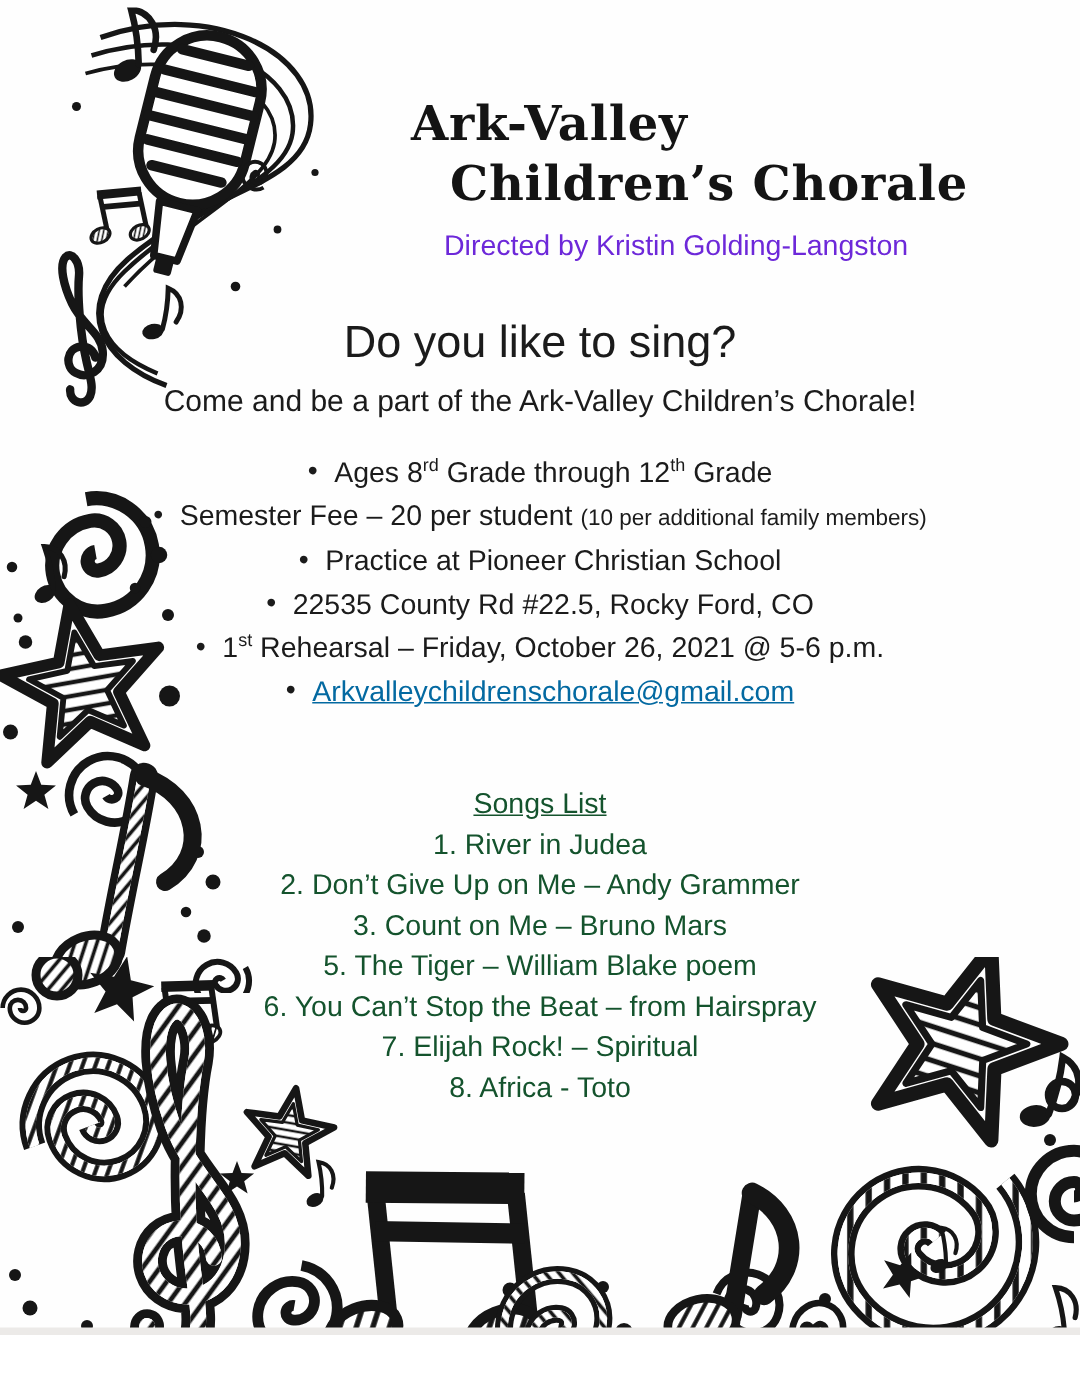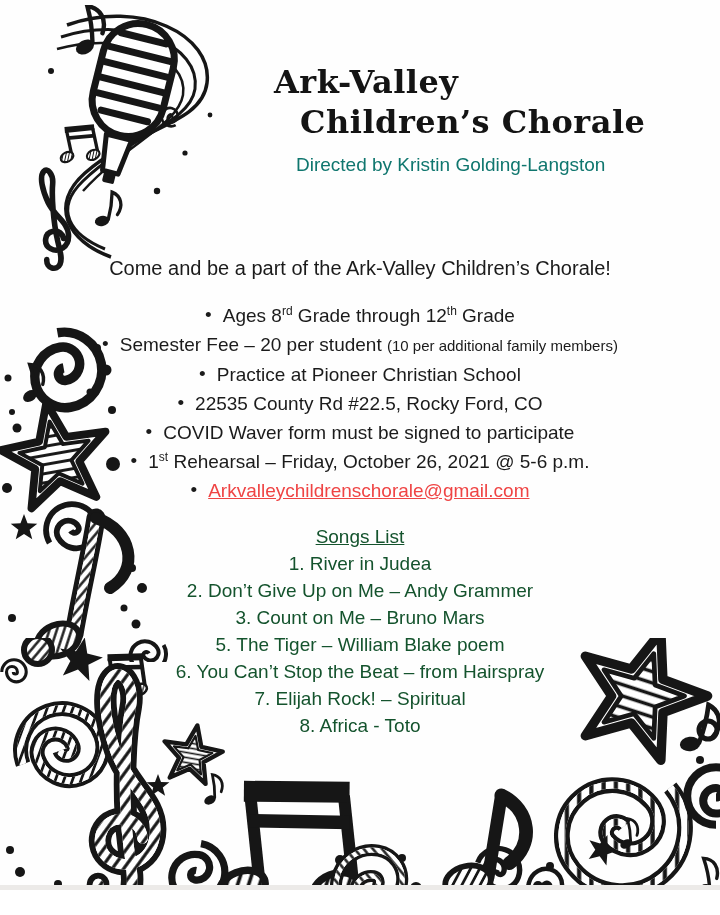--- a/index.html
+++ b/index.html
@@ -16,38 +16,38 @@
 
   .title-block{
     position:absolute;left:274px;top:62px;
     font-family:"DejaVu Serif","Liberation Serif",serif;
     font-weight:bold;font-size:32px;line-height:40px;color:#141414;
     letter-spacing:0.5px;white-space:nowrap;
   }
   .title-line2{padding-left:26px;}
   .directed{
     font-family:"Liberation Sans",sans-serif;font-weight:normal;
-    font-size:19px;letter-spacing:0;padding-left:22px;margin-top:3px;color:#0f766e;
+    font-size:19px;letter-spacing:0;padding-left:22px;margin-top:3px;color:#6d28d9;
   }
   .headline{
     position:absolute;top:212px;left:0;width:720px;text-align:center;
     font-size:30px;color:#1b1b1b;
   }
   .subline{
     position:absolute;top:257px;left:0;width:720px;text-align:center;
     font-size:20px;color:#1b1b1b;
   }
   .details{
     position:absolute;top:301px;left:0;width:720px;text-align:center;
     font-size:19px;line-height:29px;color:#1b1b1b;white-space:nowrap;
   }
   .blt{display:inline-block;margin-right:11px;transform:translateY(-1px);}
   .details .note{font-size:15px;}
   sup{font-size:12px;line-height:0;vertical-align:super;}
-  .email{color:#ef4444;text-decoration:underline;cursor:pointer;}
+  .email{color:#0369a1;text-decoration:underline;cursor:pointer;}
   .songs{
     position:absolute;top:523px;left:0;width:720px;text-align:center;
     font-size:19px;line-height:27px;color:#14532d;white-space:nowrap;
   }
   .songs-title{text-decoration:underline;}
 </style>
 </head>
 <body>
 
 <svg width="0" height="0" style="position:absolute" aria-hidden="true">
@@ -217,28 +217,28 @@
   </svg>
 
   <div class="edge-strip"></div>
 
   <div class="title-block">
     <div class="title-line1">Ark-Valley</div>
     <div class="title-line2">Children’s Chorale</div>
     <div class="directed">Directed by Kristin Golding-Langston</div>
   </div>
 
+  <div class="headline">Do you like to sing?</div>
   <div class="subline">Come and be a part of the Ark-Valley Children’s Chorale!</div>
 
   <div class="details">
     <div><span class="blt">•</span><span>Ages 8</span><sup>rd</sup><span> Grade through 12</span><sup>th</sup><span> Grade</span></div>
     <div><span class="blt">•</span><span>Semester Fee – 20 per student </span><span class="note">(10 per additional family members)</span></div>
     <div><span class="blt">•</span><span>Practice at Pioneer Christian School</span></div>
     <div><span class="blt">•</span><span>22535 County Rd #22.5, Rocky Ford, CO</span></div>
-    <div><span class="blt">•</span><span>COVID Waver form must be signed to participate</span></div>
     <div><span class="blt">•</span><span>1</span><sup>st</sup><span> Rehearsal – Friday, October 26, 2021 @ 5-6 p.m.</span></div>
     <div><span class="blt">•</span><a class="email">Arkvalleychildrenschorale@gmail.com</a></div>
   </div>
 
   <div class="songs">
     <div class="songs-title">Songs List</div>
     <div>1. River in Judea</div>
     <div>2. Don’t Give Up on Me – Andy Grammer</div>
     <div>3. Count on Me – Bruno Mars</div>
     <div>5. The Tiger – William Blake poem</div>

